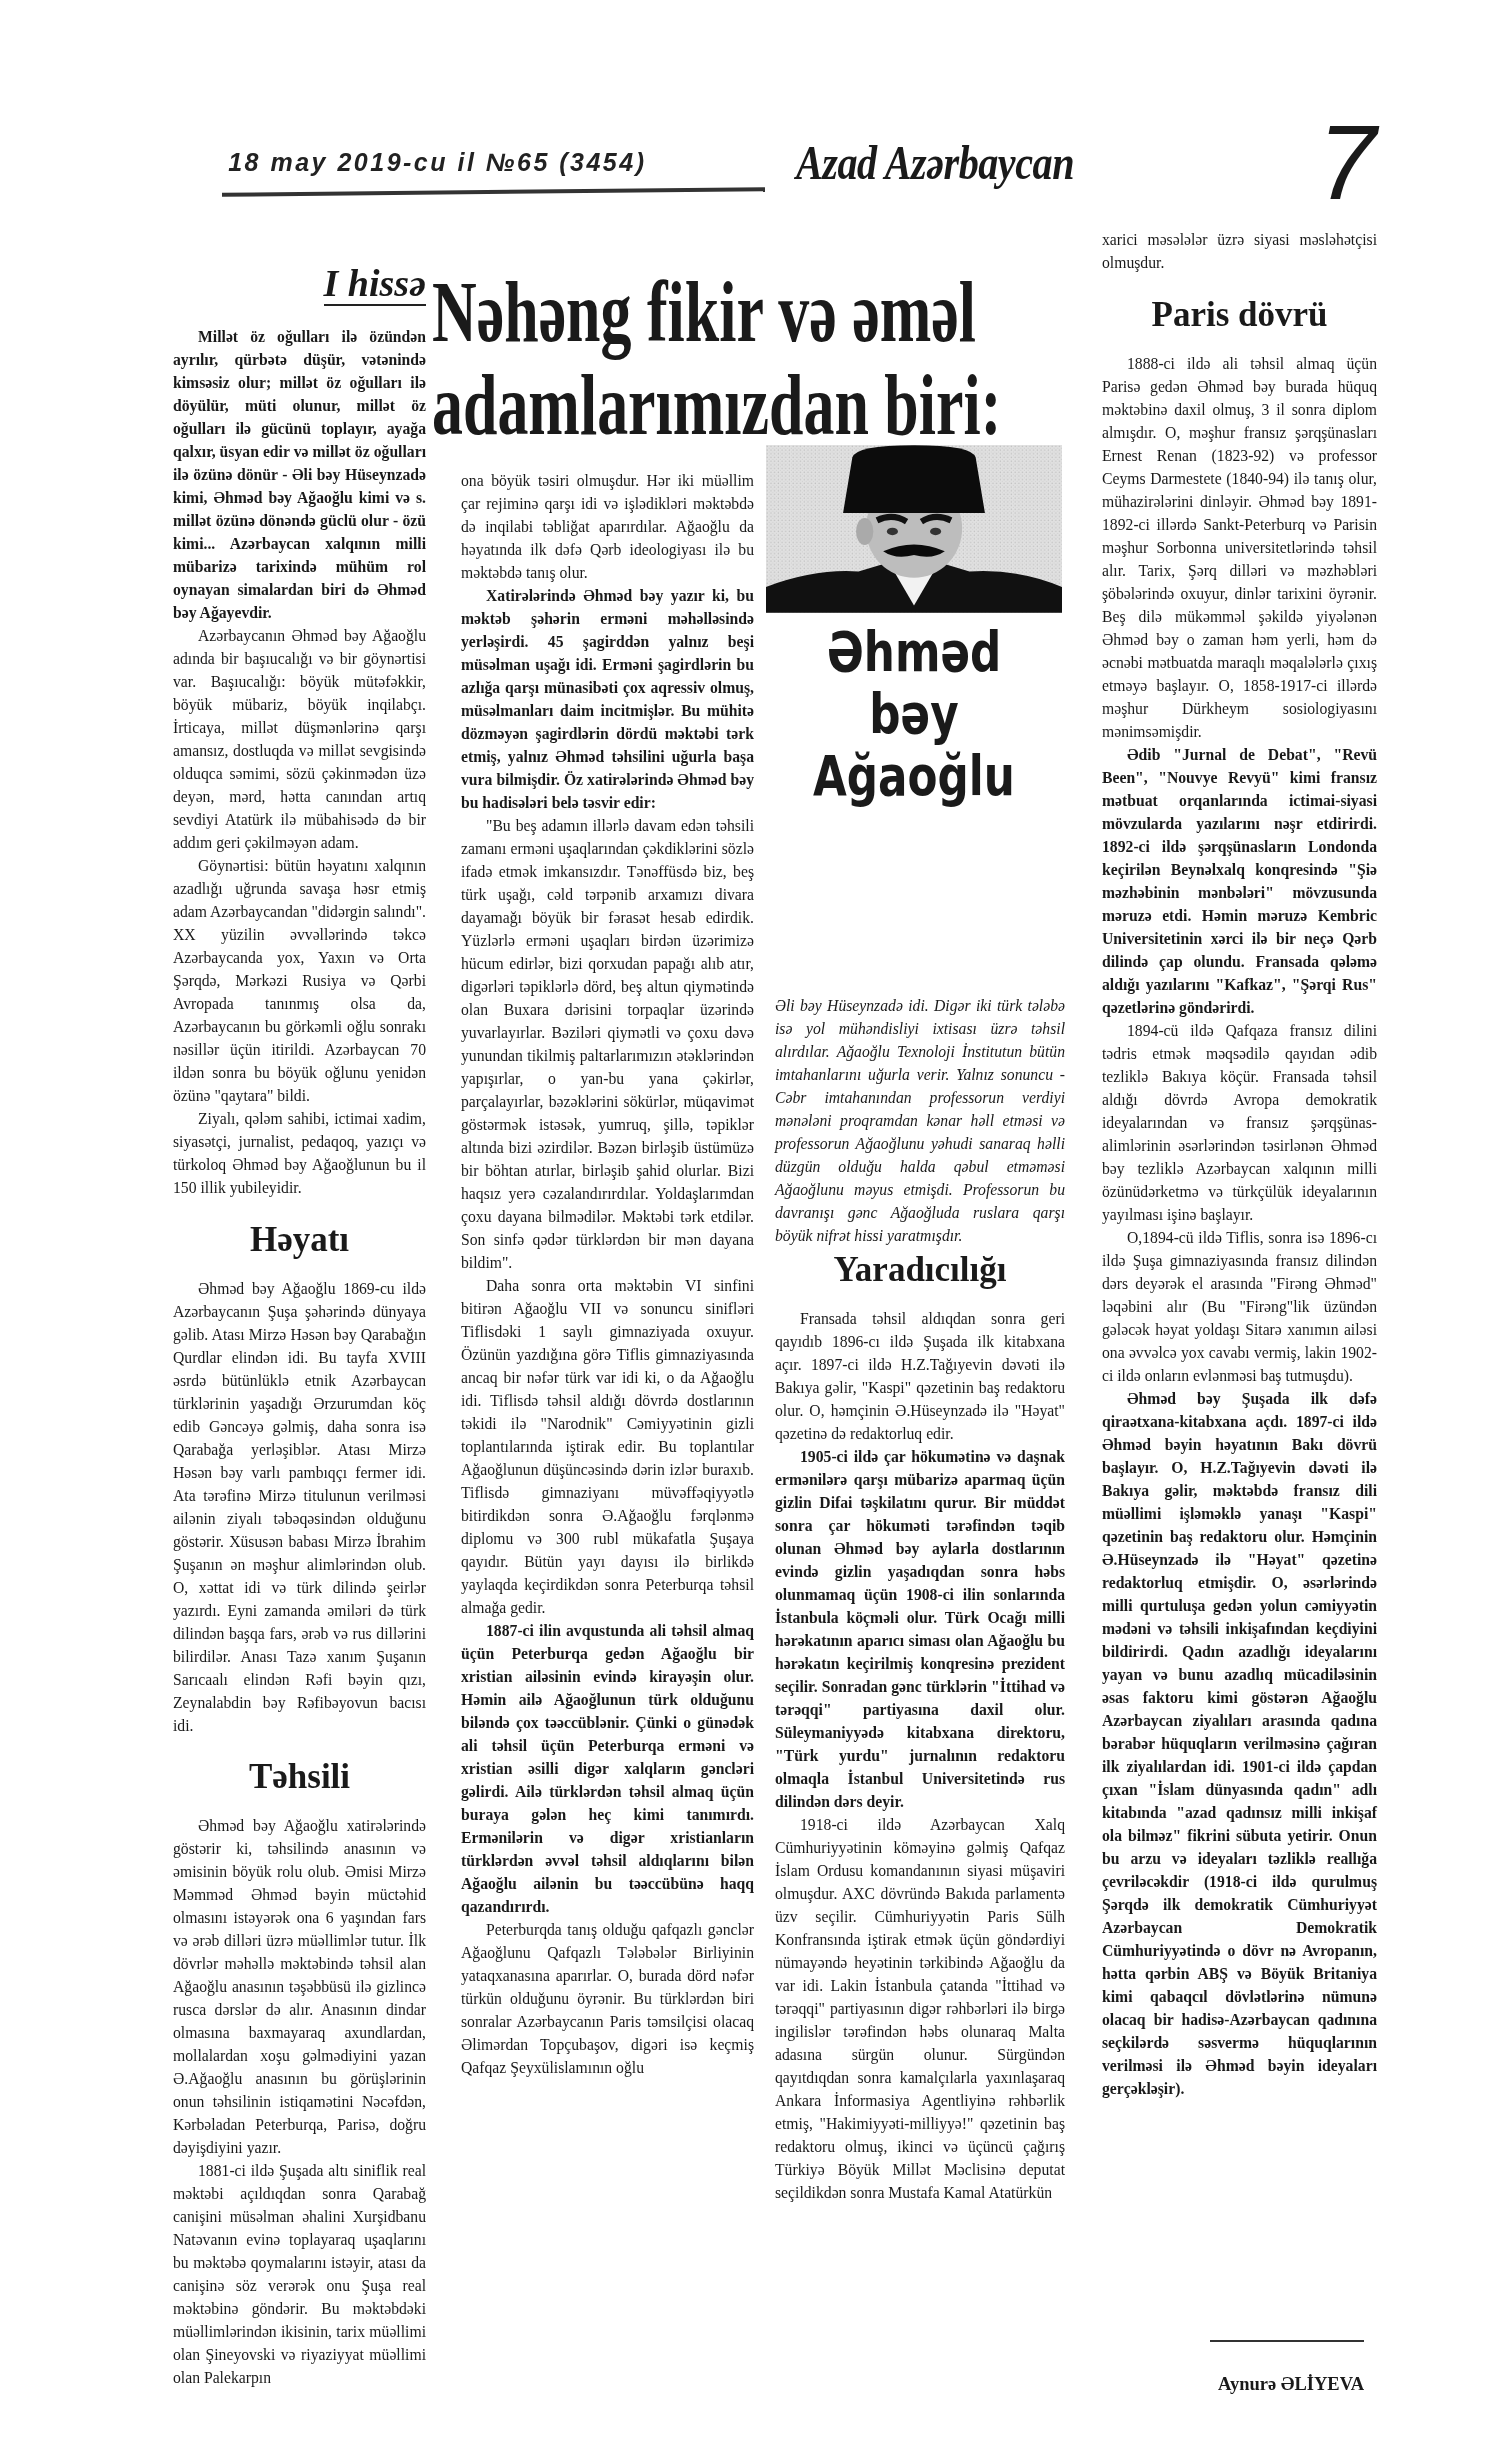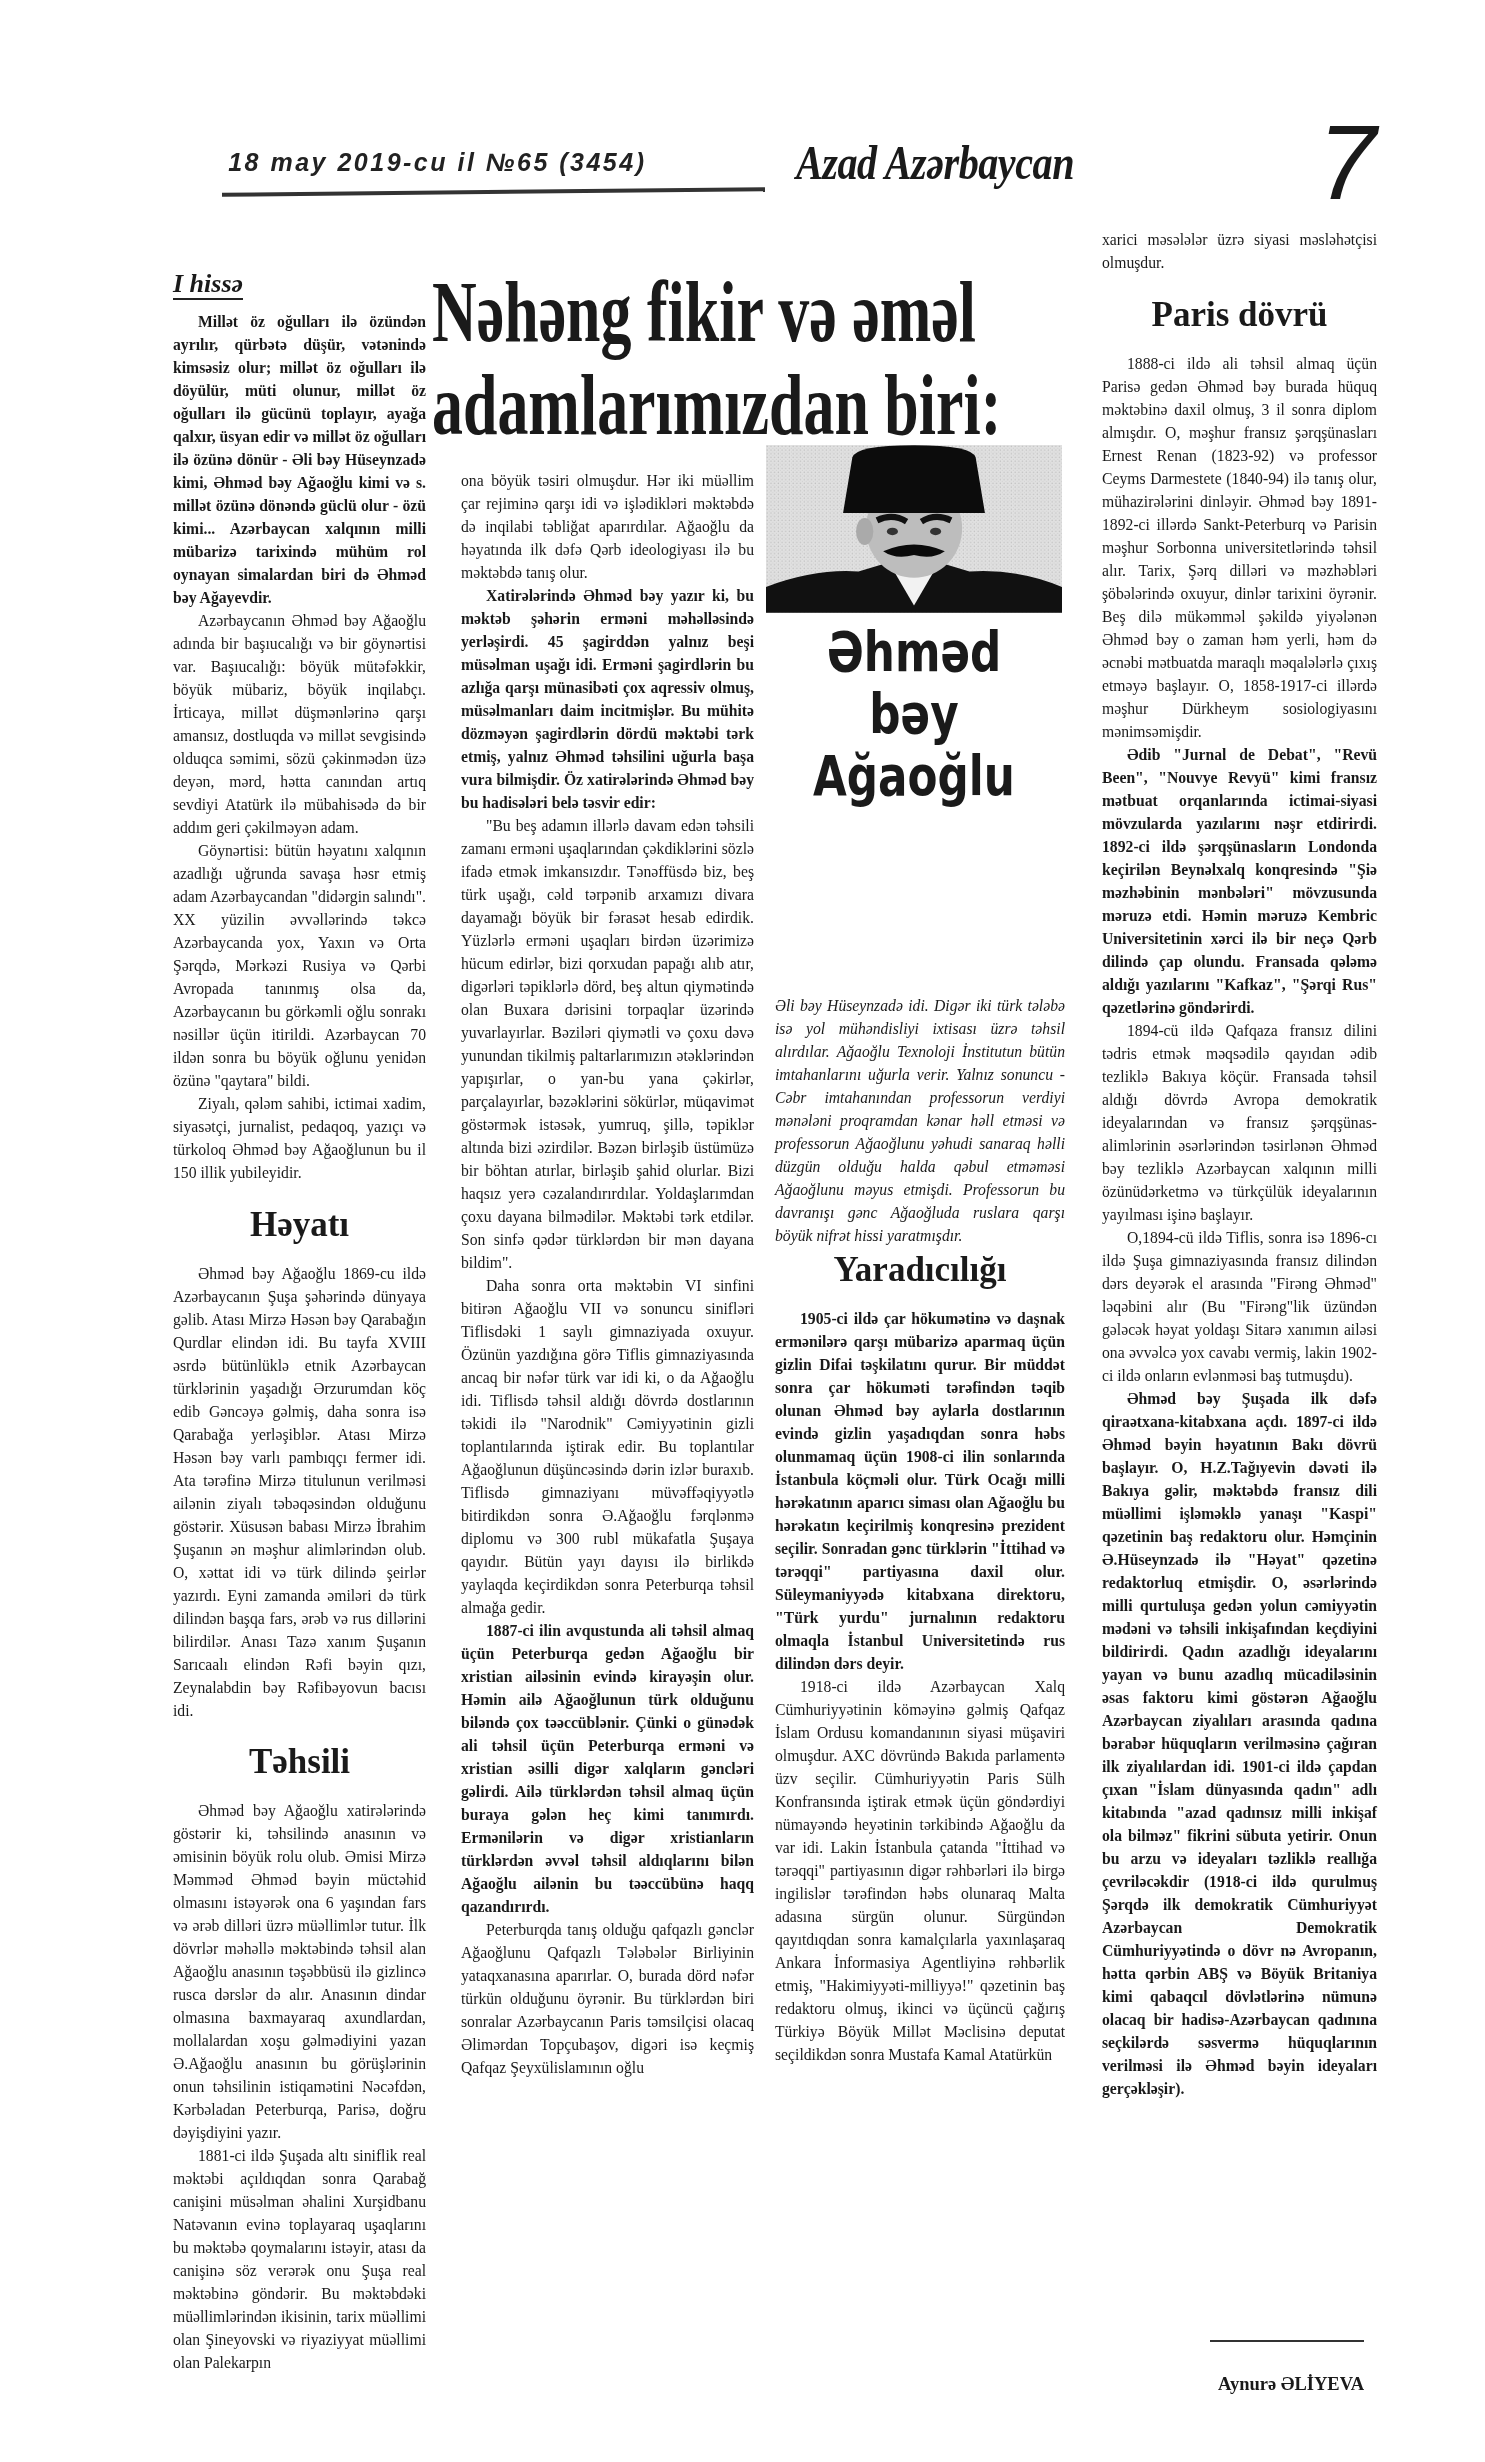--- a/index.html
+++ b/index.html
@@ -16,22 +16,22 @@
 
   .col { position: absolute; font-size: 15.7px; line-height: 23px; text-align: justify; }
   .col p { margin: 0; text-indent: 25px; }
   .col p.noindent { text-indent: 0; }
   .col p.b { font-weight: bold; }
   .col1 { left: 173px; top: 259px; width: 253px; }
   .col2 { left: 461px; top: 469px; width: 293px; }
   .col3 { left: 775px; top: 1229px; width: 290px; }
   .col4 { left: 1102px; top: 228px; width: 275px; }
 
-  .part-heading { text-align: left; font-weight: bold; font-style: italic; font-size: 26px;
-                  line-height: 49px; margin-bottom: 2px; }
+  .part-heading { text-align: right; font-weight: bold; font-style: italic; font-size: 38px;
+                  line-height: 49px; margin-bottom: 17px; }
   .part-heading span { border-bottom: 2.5px solid #222; }
   .sub-heading { text-align: center; font-weight: bold; font-size: 35px; line-height: 43px;
                  margin: 18.5px 0 16px; }
 
   .headline { position: absolute; left: 432px; top: 266px; width: 648px;
               font-family: "Liberation Serif", serif; font-weight: bold; font-size: 86px; line-height: 93px;
               transform: scaleX(0.72); transform-origin: left top; white-space: nowrap; }
   .headline div { width: 901px; }
 
   .photo { position: absolute; left: 766px; top: 445px; width: 296px; height: 168px; }
@@ -111,20 +111,21 @@
   <div>Əhməd bəy</div>
   <div>Ağaoğlu</div>
 </div>
 
 <div class="col3-top">
   <p>Əli bəy Hüseynzadə idi. Digər iki türk tələbə isə yol mühəndisliyi ixtisası üzrə təhsil alırdılar. Ağaoğlu Texnoloji İnstitutun bütün imtahanlarını uğurla verir. Yalnız sonuncu - Cəbr imtahanından professorun verdiyi mənələni proqramdan kənar həll etməsi və professorun Ağaoğlunu yəhudi sanaraq həlli düzgün olduğu halda qəbul etməməsi Ağaoğlunu məyus etmişdi. Professorun bu davranışı gənc Ağaoğluda ruslara qarşı böyük nifrət hissi yaratmışdır.</p>
 </div>
 
 <div class="col col3">
   <div class="sub-heading">Yaradıcılığı</div>
+  <p>Fransada təhsil aldıqdan sonra geri qayıdıb 1896-cı ildə Şuşada ilk kitabxana açır. 1897-ci ildə H.Z.Tağıyevin dəvəti ilə Bakıya gəlir, "Kaspi" qəzetinin baş redaktoru olur. O, həmçinin Ə.Hüseynzadə ilə "Həyat" qəzetinə də redaktorluq edir.</p>
   <p class="b">1905-ci ildə çar hökumətinə və daşnak ermənilərə qarşı mübarizə aparmaq üçün gizlin Difai təşkilatını qurur. Bir müddət sonra çar hökuməti tərəfindən təqib olunan Əhməd bəy aylarla dostlarının evində gizlin yaşadıqdan sonra həbs olunmamaq üçün 1908-ci ilin sonlarında İstanbula köçməli olur. Türk Ocağı milli hərəkatının aparıcı siması olan Ağaoğlu bu hərəkatın keçirilmiş konqresinə prezident seçilir. Sonradan gənc türklərin "İttihad və tərəqqi" partiyasına daxil olur. Süleymaniyyədə kitabxana direktoru, "Türk yurdu" jurnalının redaktoru olmaqla İstanbul Universitetində rus dilindən dərs deyir.</p>
   <p>1918-ci ildə Azərbaycan Xalq Cümhuriyyətinin köməyinə gəlmiş Qafqaz İslam Ordusu komandanının siyasi müşaviri olmuşdur. AXC dövründə Bakıda parlamentə üzv seçilir. Cümhuriyyətin Paris Sülh Konfransında iştirak etmək üçün göndərdiyi nümayəndə heyətinin tərkibində Ağaoğlu da var idi. Lakin İstanbula çatanda "İttihad və tərəqqi" partiyasının digər rəhbərləri ilə birgə ingilislər tərəfindən həbs olunaraq Malta adasına sürgün olunur. Sürgündən qayıtdıqdan sonra kamalçılarla yaxınlaşaraq Ankara İnformasiya Agentliyinə rəhbərlik etmiş, "Hakimiyyəti-milliyyə!" qəzetinin baş redaktoru olmuş, ikinci və üçüncü çağırış Türkiyə Böyük Millət Məclisinə deputat seçildikdən sonra Mustafa Kamal Atatürkün</p>
 </div>
 
 <div class="col col4">
   <p class="noindent">xarici məsələlər üzrə siyasi məsləhətçisi olmuşdur.</p>
   <div class="sub-heading">Paris dövrü</div>
   <p>1888-ci ildə ali təhsil almaq üçün Parisə gedən Əhməd bəy burada hüquq məktəbinə daxil olmuş, 3 il sonra diplom almışdır. O, məşhur fransız şərqşünasları Ernest Renan (1823-92) və professor Ceyms Darmestete (1840-94) ilə tanış olur, mühazirələrini dinləyir. Əhməd bəy 1891-1892-ci illərdə Sankt-Peterburq və Parisin məşhur Sorbonna universitetlərində təhsil alır. Tarix, Şərq dilləri və məzhəbləri şöbələrində oxuyur, dinlər tarixini öyrənir. Beş dilə mükəmməl şəkildə yiyələnən Əhməd bəy o zaman həm yerli, həm də əcnəbi mətbuatda maraqlı məqalələrlə çıxış etməyə başlayır. O, 1858-1917-ci illərdə məşhur Dürkheym sosiologiyasını mənimsəmişdir.</p>
   <p class="b">Ədib "Jurnal de Debat", "Revü Been", "Nouvye Revyü" kimi fransız mətbuat orqanlarında ictimai-siyasi mövzularda yazılarını nəşr etdirirdi. 1892-ci ildə şərqşünasların Londonda keçirilən Beynəlxalq konqresində "Şiə məzhəbinin mənbələri" mövzusunda məruzə etdi. Həmin məruzə Kembric Universitetinin xərci ilə bir neçə Qərb dilində çap olundu. Fransada qələmə aldığı yazılarını "Kafkaz", "Şərqi Rus" qəzetlərinə göndərirdi.</p>
   <p>1894-cü ildə Qafqaza fransız dilini tədris etmək məqsədilə qayıdan ədib tezliklə Bakıya köçür. Fransada təhsil aldığı dövrdə Avropa demokratik ideyalarından və fransız şərqşünas-alimlərinin əsərlərindən təsirlənən Əhməd bəy tezliklə Azərbaycan xalqının milli özünüdərketmə və türkçülük ideyalarının yayılması işinə başlayır.</p>

